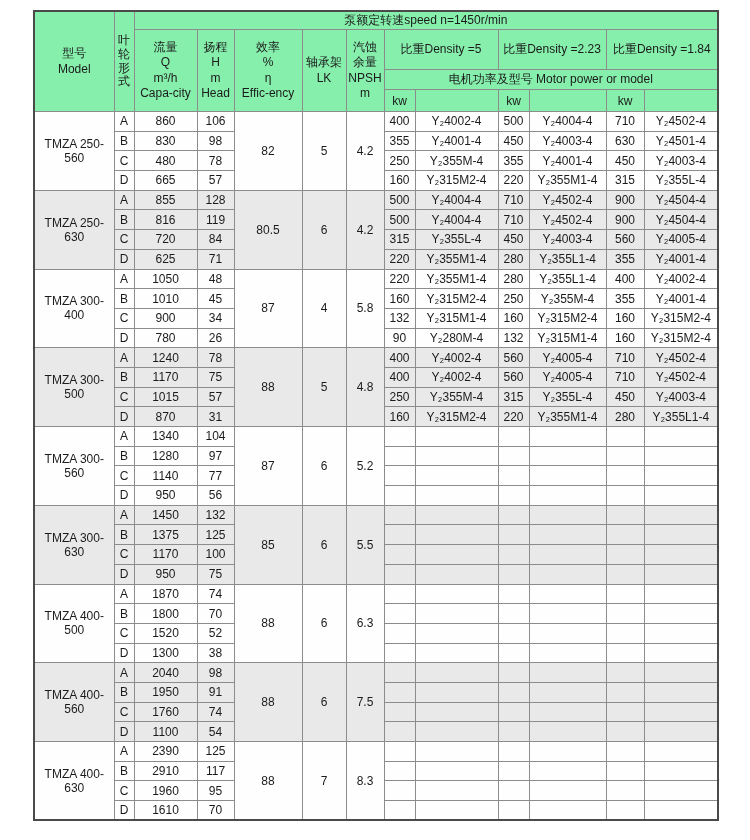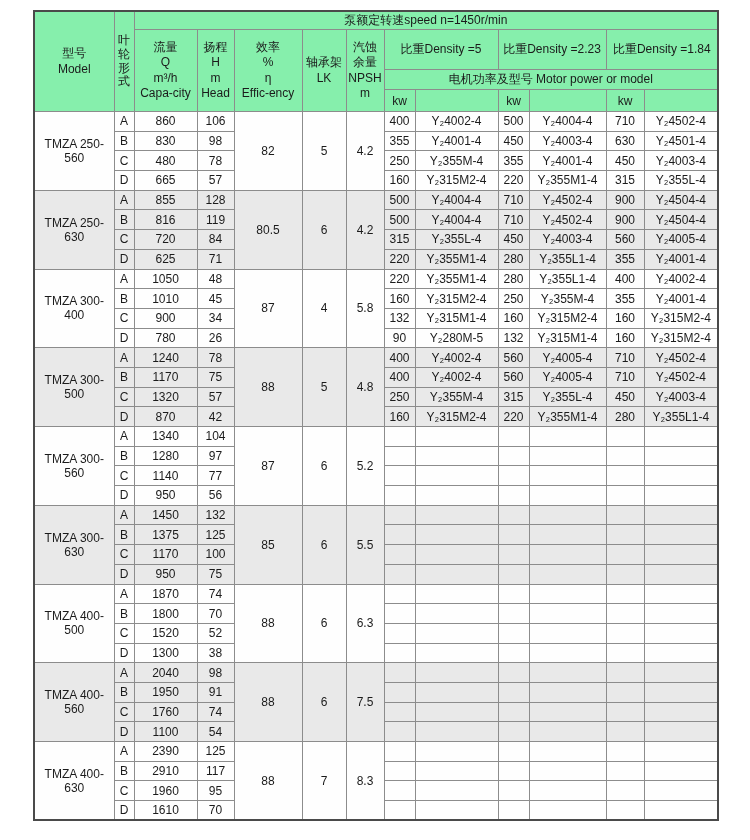--- a/index.html
+++ b/index.html
@@ -246,21 +246,21 @@
           <td class="num-cell">160</td>
           <td class="model-name-cell">Y₂315M2-4</td>
           <td class="num-cell">160</td>
           <td class="model-name-cell">Y₂315M2-4</td>
         </tr>
         <tr>
           <td class="type-cell">D</td>
           <td class="num-cell">780</td>
           <td class="num-cell">26</td>
           <td class="num-cell">90</td>
-          <td class="model-name-cell">Y₂280M-5</td>
+          <td class="model-name-cell">Y₂280M-4</td>
           <td class="num-cell">132</td>
           <td class="model-name-cell">Y₂315M1-4</td>
           <td class="num-cell">160</td>
           <td class="model-name-cell">Y₂315M2-4</td>
         </tr>
         <tr class="shaded block-start">
           <td class="model-cell" rowspan="4">TMZA 300-500</td>
           <td class="type-cell">A</td>
           <td class="num-cell">1240</td>
           <td class="num-cell">78</td>
@@ -280,33 +280,33 @@
           <td class="num-cell">75</td>
           <td class="num-cell">400</td>
           <td class="model-name-cell">Y₂4002-4</td>
           <td class="num-cell">560</td>
           <td class="model-name-cell">Y₂4005-4</td>
           <td class="num-cell">710</td>
           <td class="model-name-cell">Y₂4502-4</td>
         </tr>
         <tr class="shaded">
           <td class="type-cell">C</td>
-          <td class="num-cell">1320</td>
+          <td class="num-cell">1015</td>
           <td class="num-cell">57</td>
           <td class="num-cell">250</td>
           <td class="model-name-cell">Y₂355M-4</td>
           <td class="num-cell">315</td>
           <td class="model-name-cell">Y₂355L-4</td>
           <td class="num-cell">450</td>
           <td class="model-name-cell">Y₂4003-4</td>
         </tr>
         <tr class="shaded">
           <td class="type-cell">D</td>
           <td class="num-cell">870</td>
-          <td class="num-cell">42</td>
+          <td class="num-cell">31</td>
           <td class="num-cell">160</td>
           <td class="model-name-cell">Y₂315M2-4</td>
           <td class="num-cell">220</td>
           <td class="model-name-cell">Y₂355M1-4</td>
           <td class="num-cell">280</td>
           <td class="model-name-cell">Y₂355L1-4</td>
         </tr>
         <tr class="block-start">
           <td class="model-cell" rowspan="4">TMZA 300-560</td>
           <td class="type-cell">A</td>

